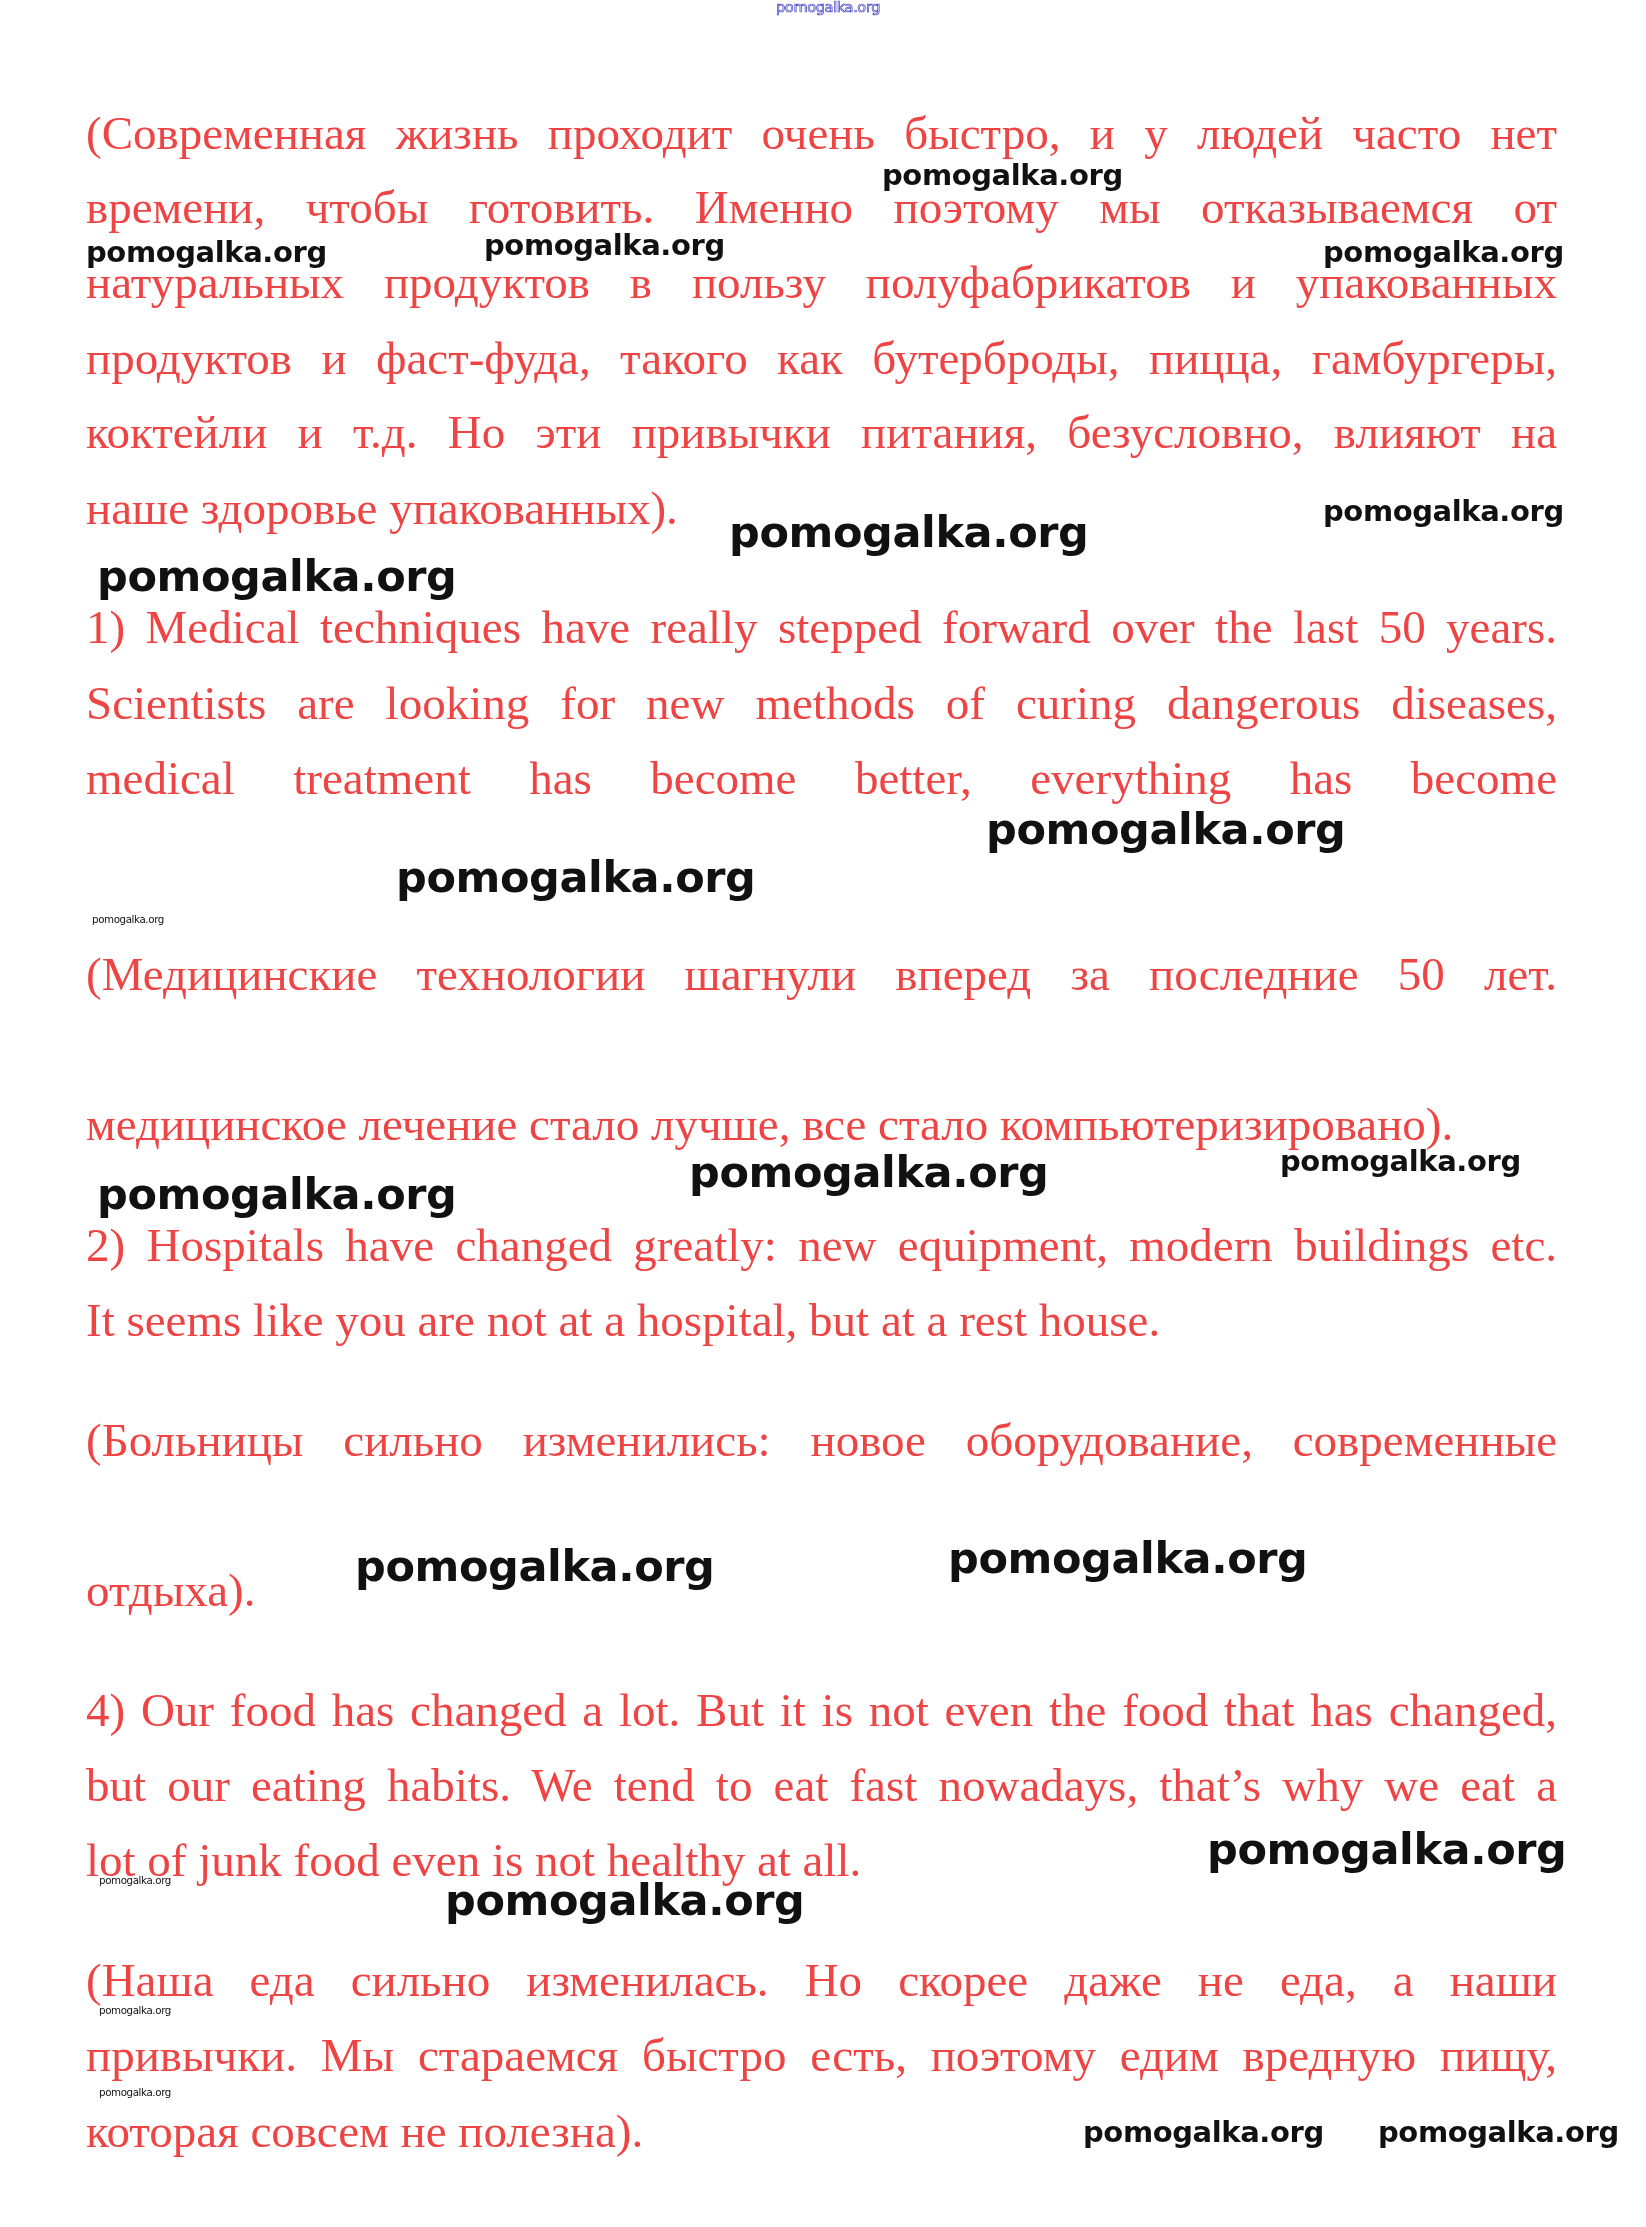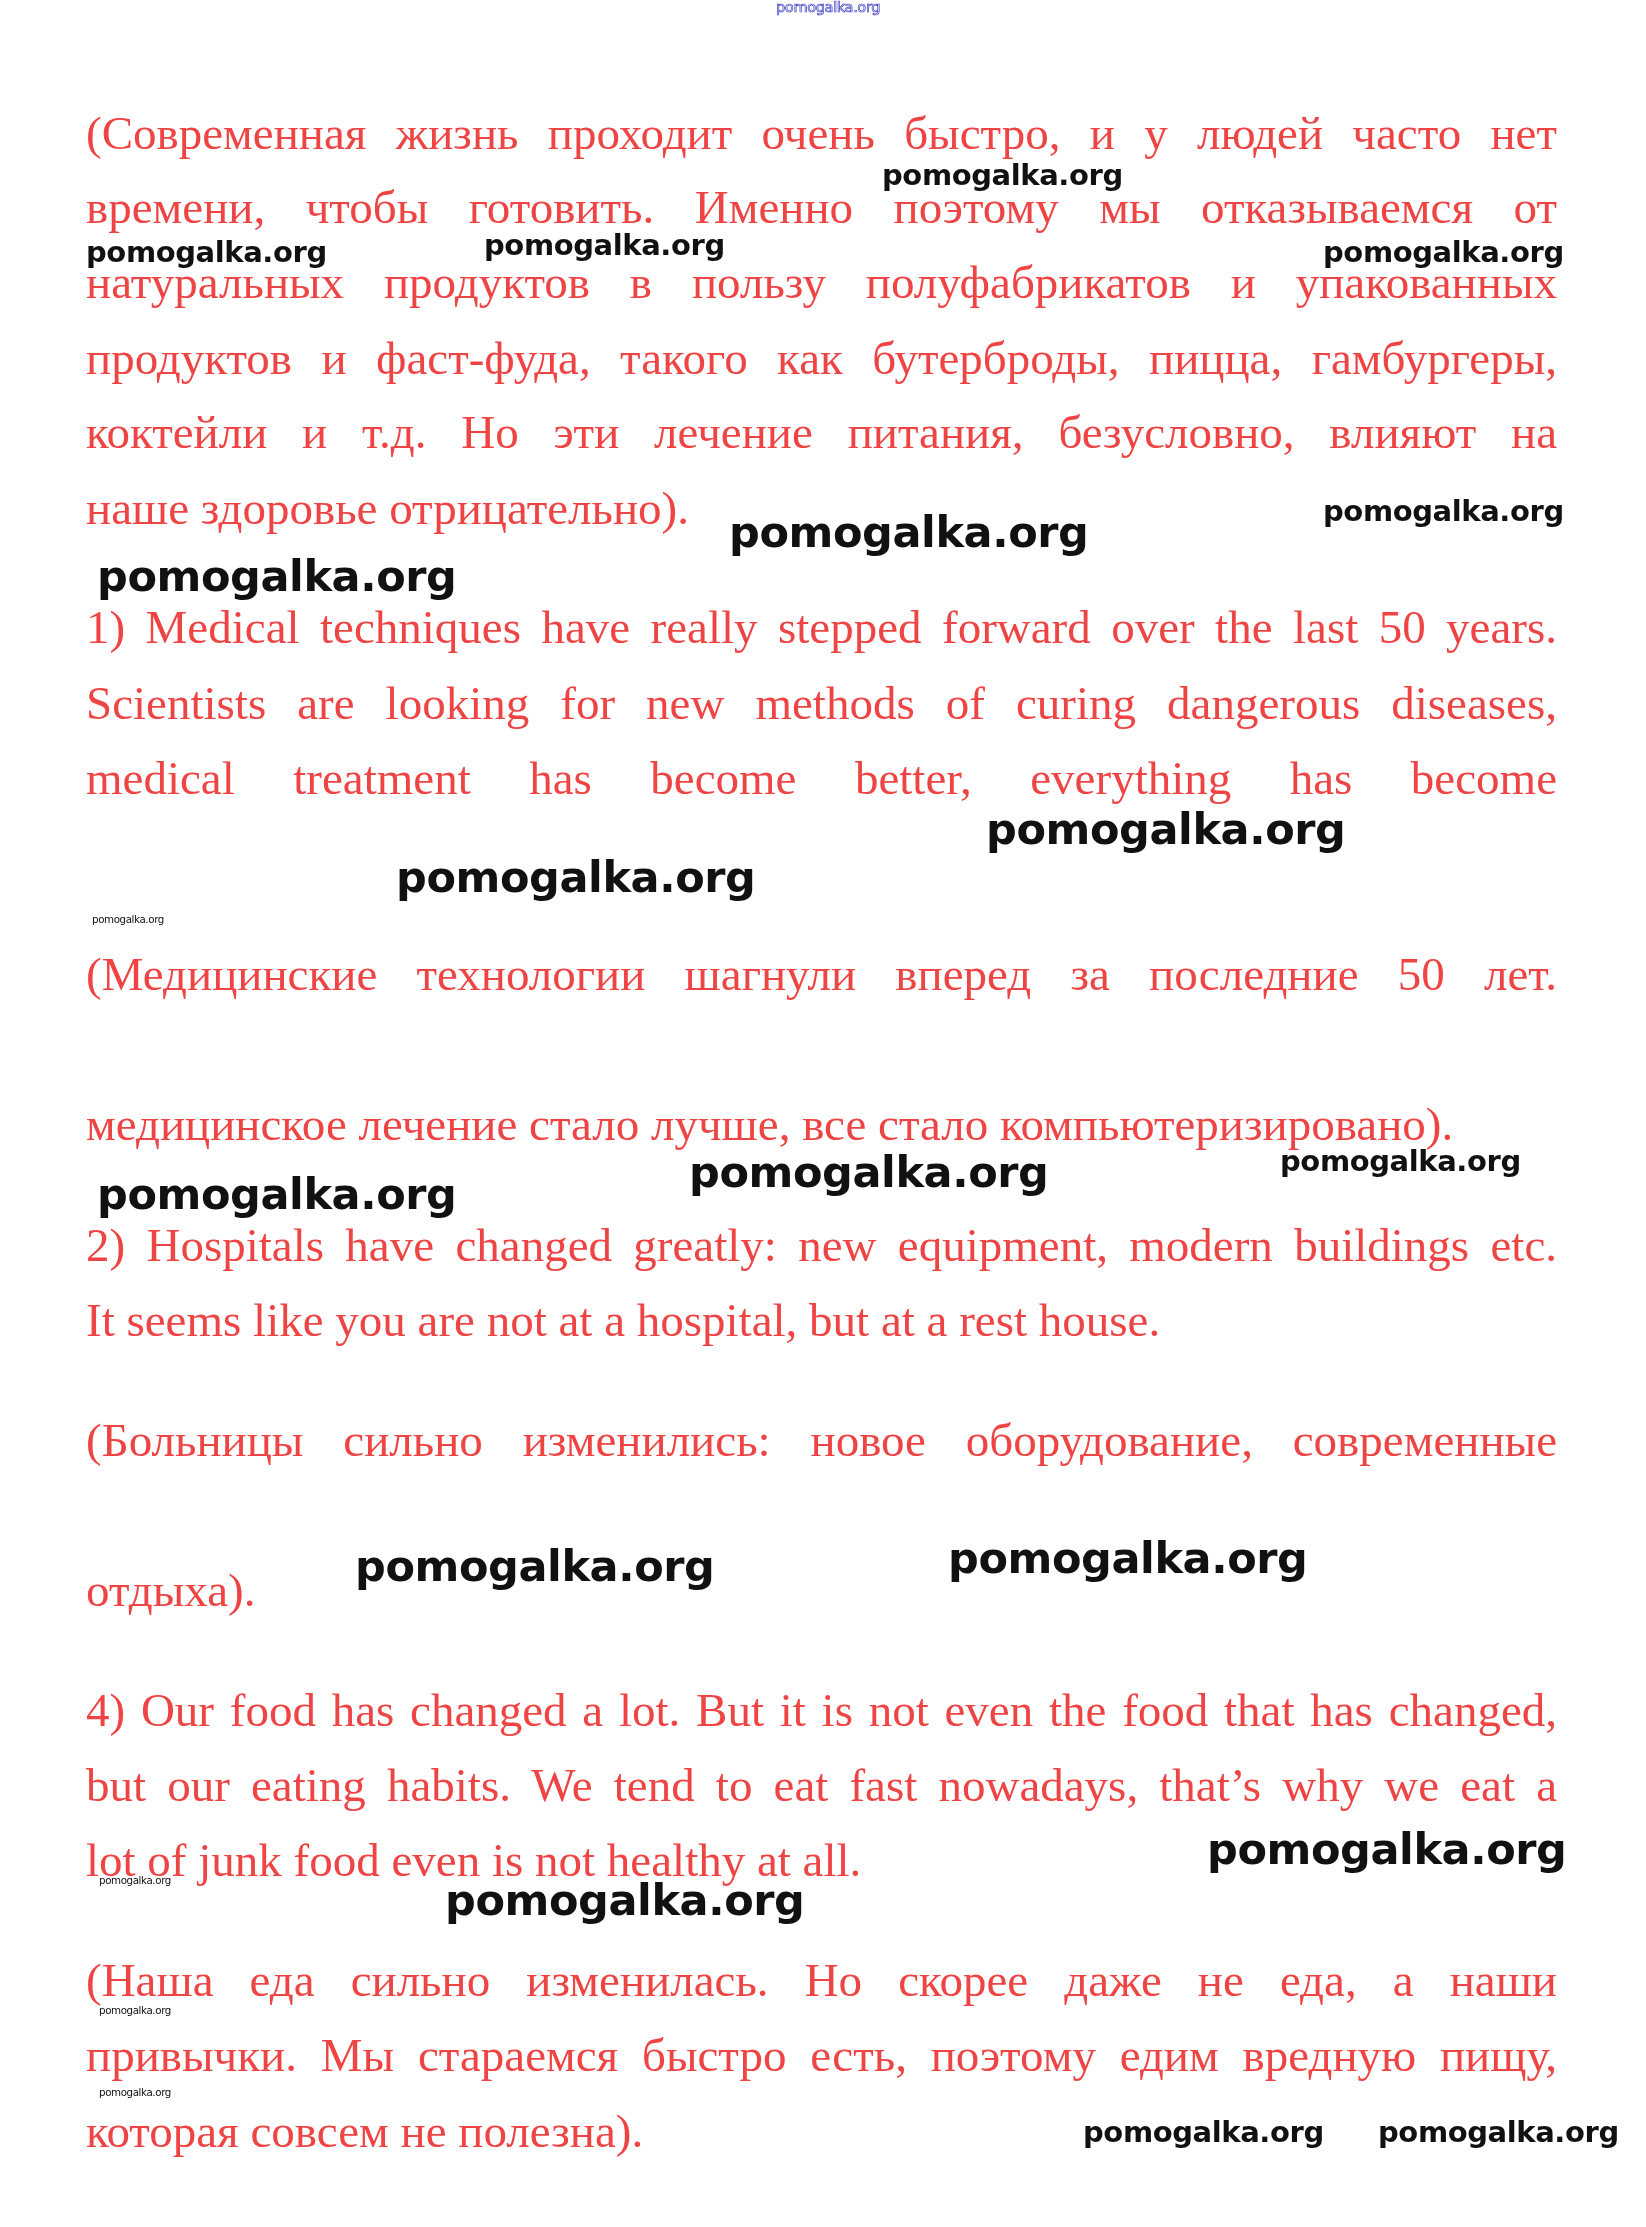--- a/index.html
+++ b/index.html
@@ -38,22 +38,22 @@
 <body>
 
 <div class="page">
 
   <div class="wm wm-top" style="left:776px; top:0px;">pomogalka.org</div>
 
   <div class="line just" style="top:110px;">(Современная жизнь проходит очень быстро, и у людей часто нет</div>
   <div class="line just" style="top:184px;">времени, чтобы готовить. Именно поэтому мы отказываемся от</div>
   <div class="line just" style="top:259px;">натуральных продуктов в пользу полуфабрикатов и упакованных</div>
   <div class="line just" style="top:335px;">продуктов и фаст-фуда, такого как бутерброды, пицца, гамбургеры,</div>
-  <div class="line just" style="top:409px;">коктейли и т.д. Но эти лечение питания, безусловно, влияют на</div>
-  <div class="line" style="top:485px;">наше здоровье отрицательно).</div>
+  <div class="line just" style="top:409px;">коктейли и т.д. Но эти привычки питания, безусловно, влияют на</div>
+  <div class="line" style="top:485px;">наше здоровье упакованных).</div>
 
   <div class="line just" style="top:604px;">1) Medical techniques have really stepped forward over the last 50 years.</div>
   <div class="line just" style="top:680px;">Scientists are looking for new methods of curing dangerous diseases,</div>
   <div class="line just" style="top:755px;">medical treatment has become better, everything has become</div>
 
   <div class="line just" style="top:951px;">(Медицинские технологии шагнули вперед за последние 50 лет.</div>
   <div class="line" style="top:1101px;">медицинское лечение стало лучше, все стало компьютеризировано).</div>
 
   <div class="line just" style="top:1222px;">2) Hospitals have changed greatly: new equipment, modern buildings etc.</div>
   <div class="line" style="top:1297px;">It seems like you are not at a hospital, but at a rest house.</div>

